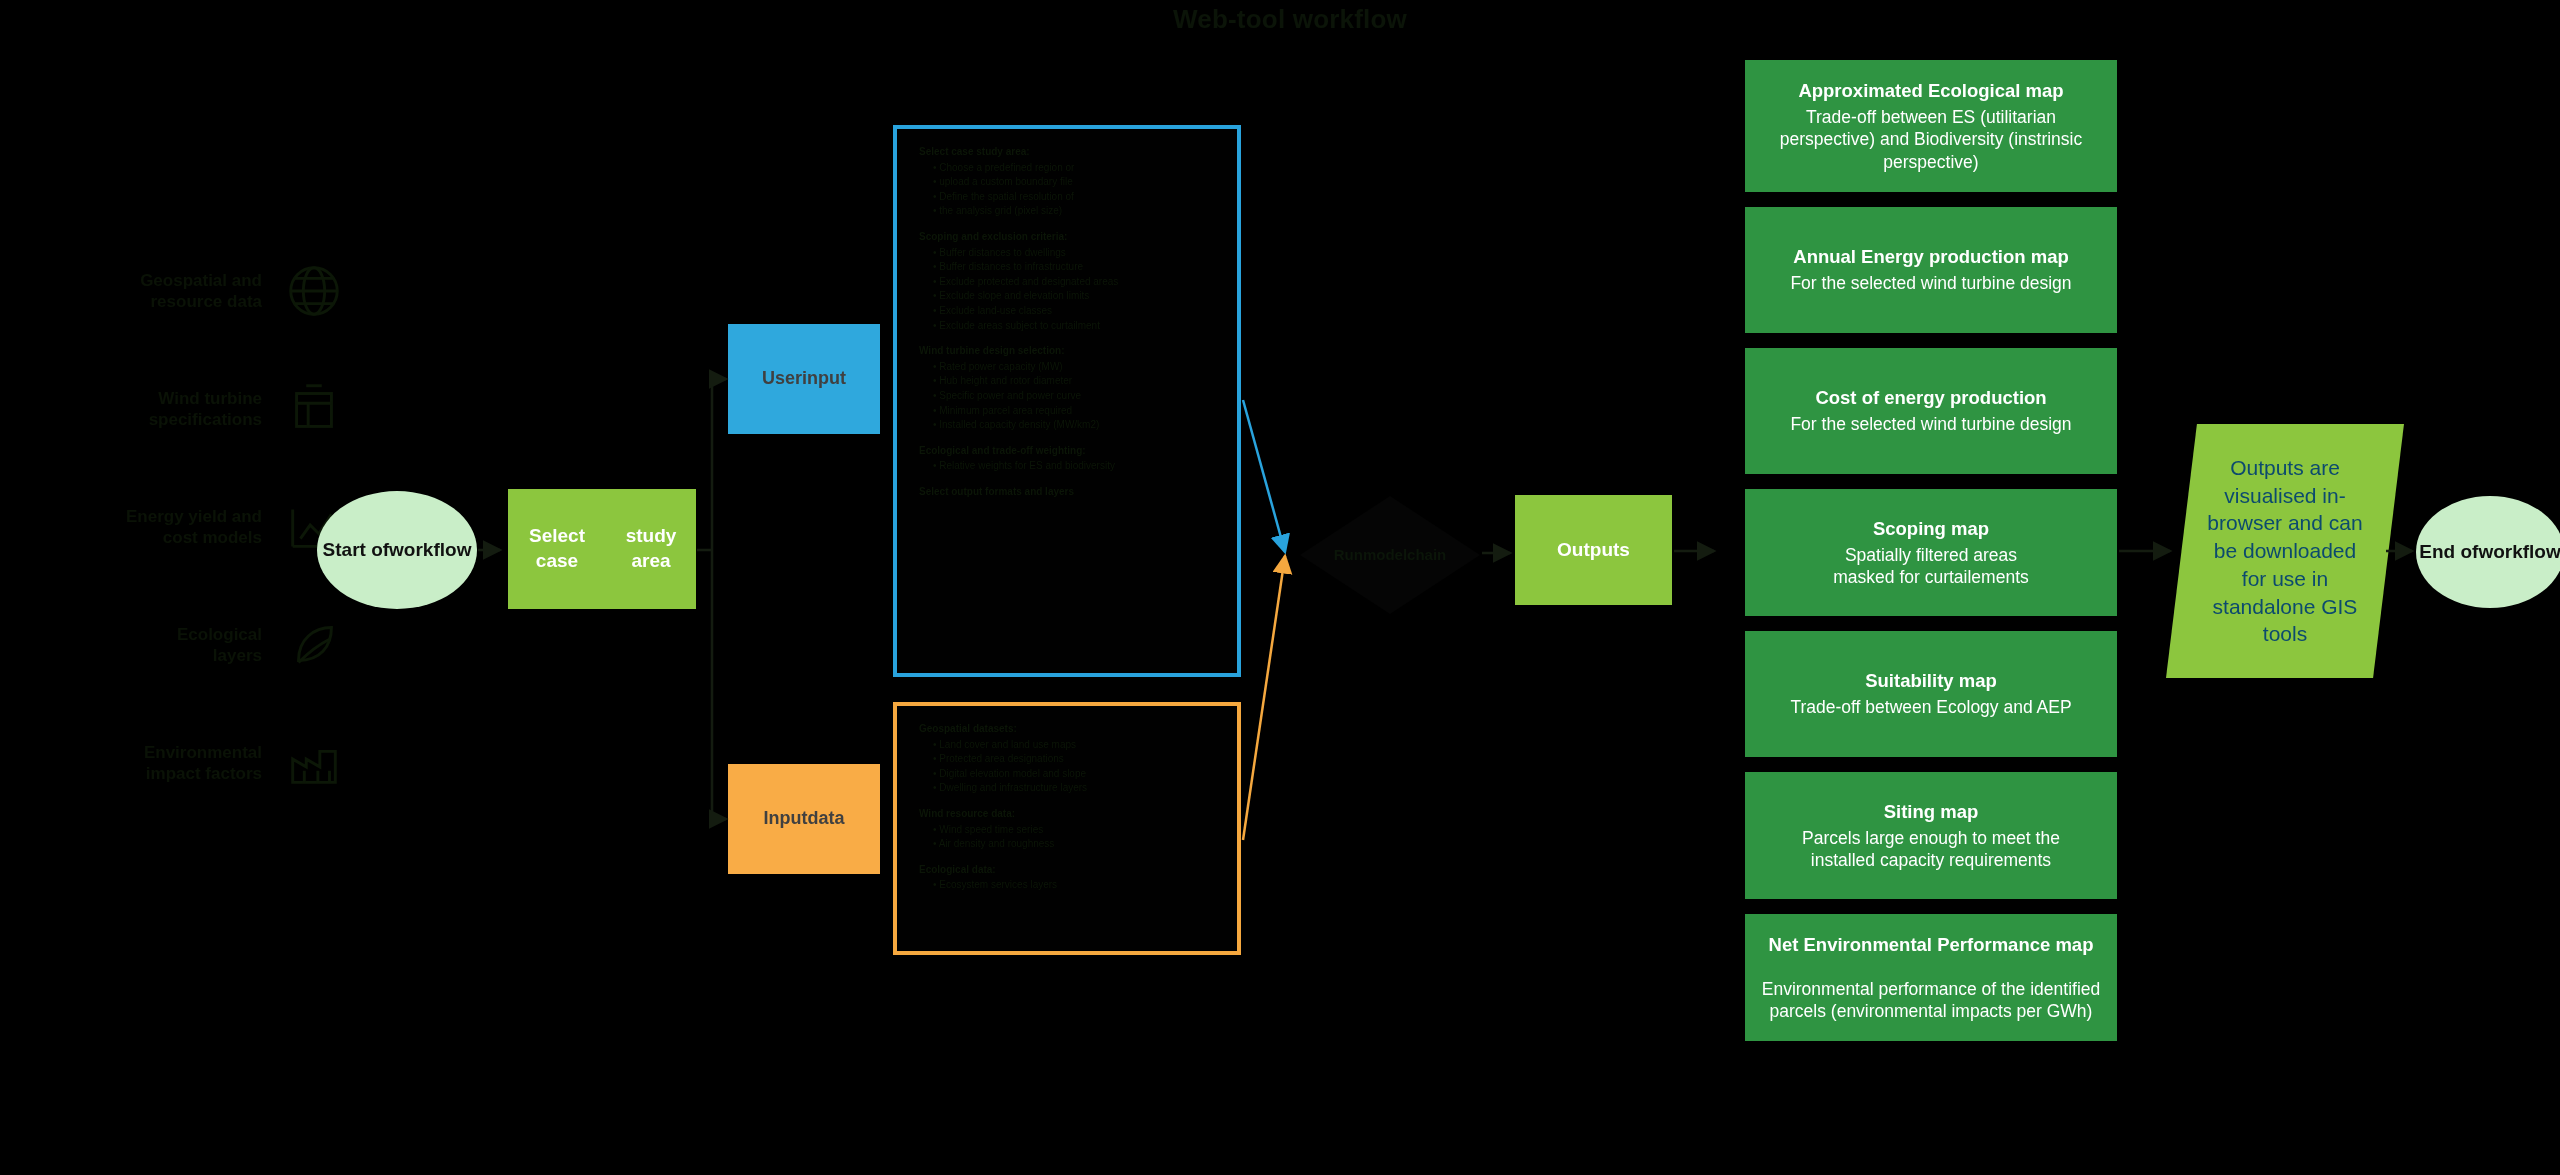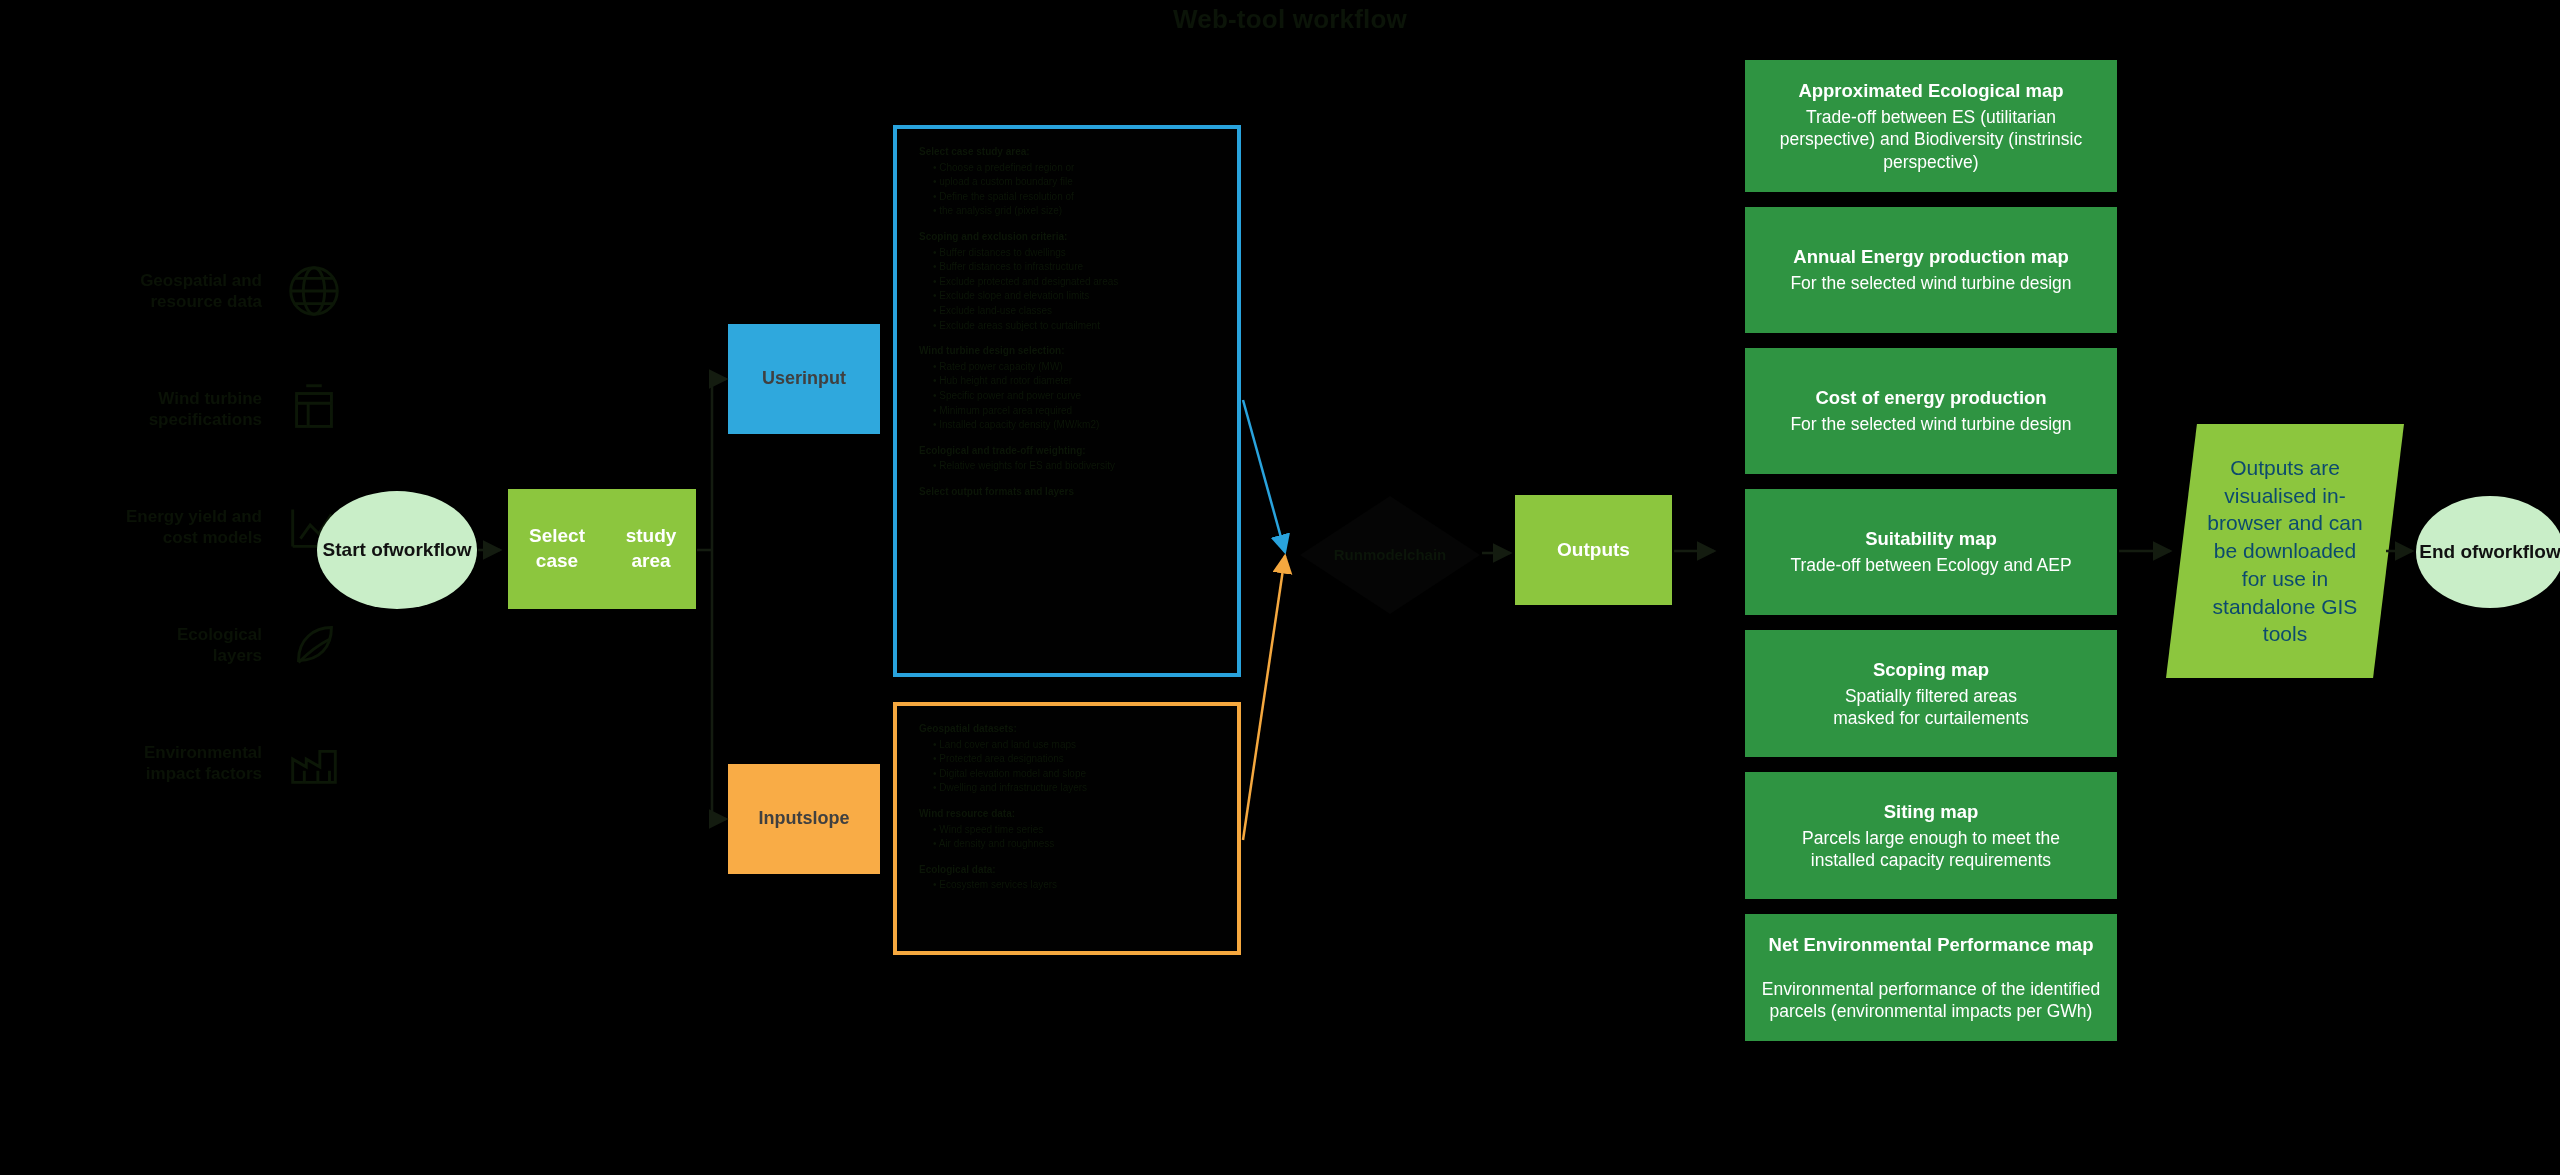--- a/index.html
+++ b/index.html
@@ -261,21 +261,21 @@
 
   <div class="abs tag-node" id="user-input-tag">
       <span>User</span>
       <br>
       <span>input</span>
     </div>
 
   <div class="abs tag-node" id="input-data-tag">
       <span>Input</span>
       <br>
-      <span>slope</span>
+      <span>data</span>
     </div>
 
   <div class="abs detail-panel" id="user-input-panel">
       <div class="panel-group">
         <div class="panel-heading panel-line">Select case study area:</div>
         <div class="panel-sub">
           <div class="panel-line">• Choose a predefined region or</div>
           <div class="panel-line">• upload a custom boundary file</div>
           <div class="panel-line">• Define the spatial resolution of</div>
           <div class="panel-line">• the analysis grid (pixel size)</div>
@@ -354,27 +354,27 @@
         <div class="output-desc"><span>Trade-off between ES (utilitarian perspective) and Biodiversity (instrinsic perspective)</span></div>
       </div>
       <div class="output-card" style="height: 126px;">
         <div class="output-title"><span>Annual Energy production map</span></div>
         <div class="output-desc"><span>For the selected  wind turbine design</span></div>
       </div>
       <div class="output-card" style="height: 126px;">
         <div class="output-title"><span>Cost of energy production</span></div>
         <div class="output-desc"><span>For the selected  wind turbine design</span></div>
       </div>
+      <div class="output-card" style="height: 127px;">
+        <div class="output-title"><span>Scoping map</span></div>
+        <div class="output-desc"><span>Spatially filtered areas</span><br><span>masked for curtailements</span></div>
+      </div>
       <div class="output-card" style="height: 126px;">
         <div class="output-title"><span>Suitability map</span></div>
         <div class="output-desc"><span>Trade-off between Ecology and AEP</span></div>
-      </div>
-      <div class="output-card" style="height: 127px;">
-        <div class="output-title"><span>Scoping map</span></div>
-        <div class="output-desc"><span>Spatially filtered areas</span><br><span>masked for curtailements</span></div>
       </div>
       <div class="output-card" style="height: 127px;">
         <div class="output-title"><span>Siting map</span></div>
         <div class="output-desc"><span>Parcels large enough to meet the</span><br><span>installed capacity requirements</span></div>
       </div>
       <div class="output-card" style="height: 127px; gap: 18px;">
         <div class="output-title"><span>Net Environmental Performance map</span></div>
         <div class="output-desc"><span>Environmental performance of the identified parcels (environmental impacts per GWh)</span></div>
       </div>
     </div>

